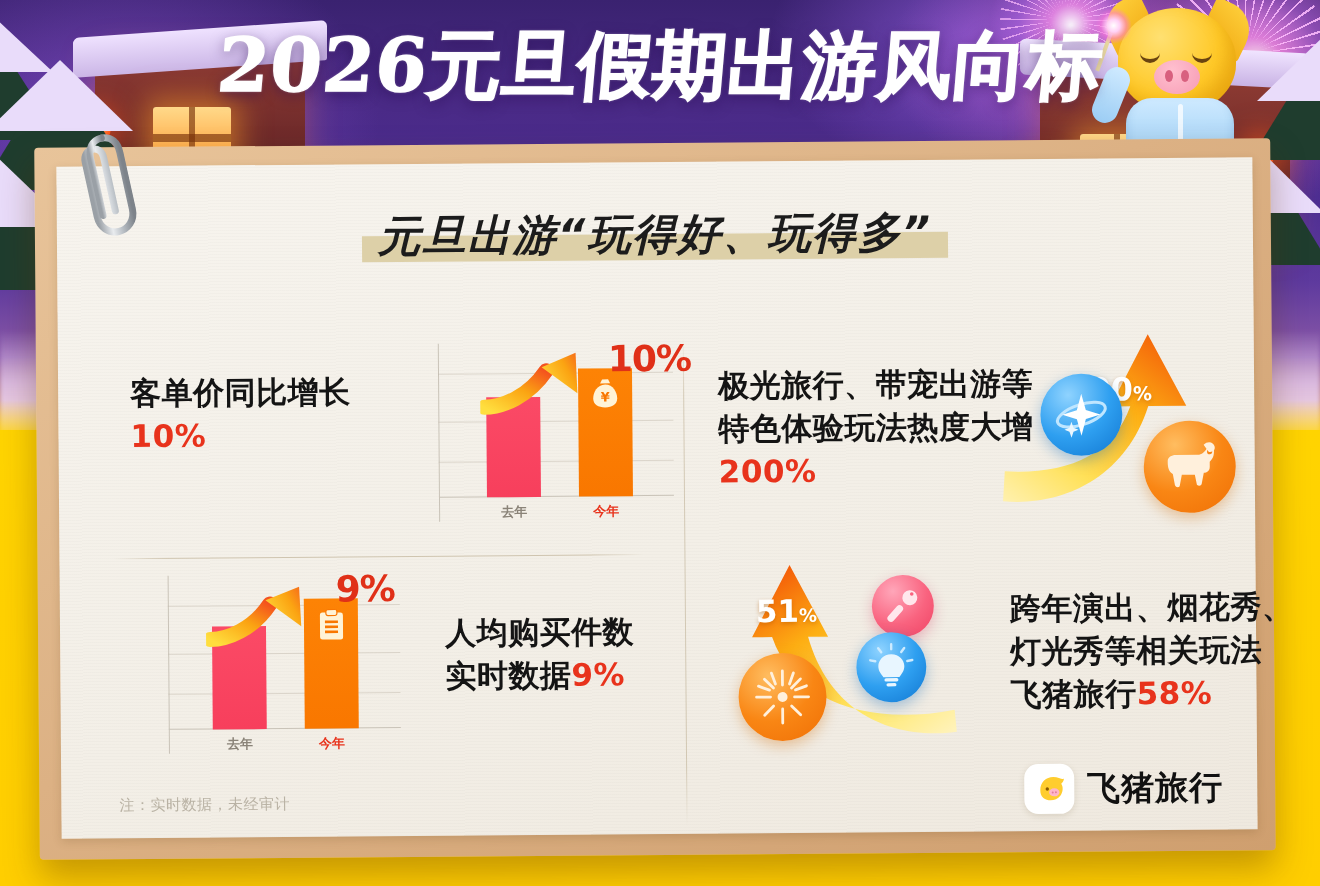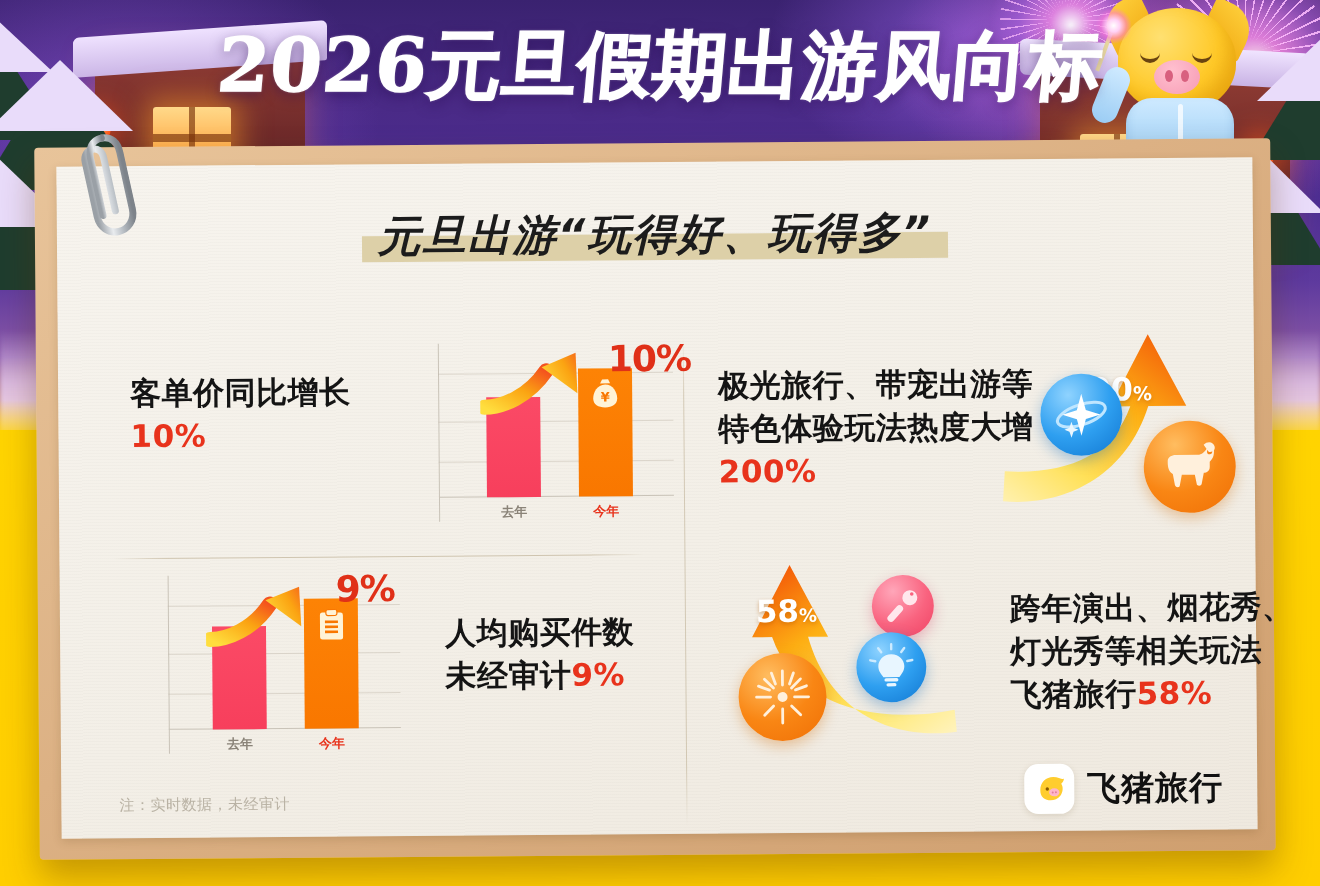--- a/index.html
+++ b/index.html
@@ -469,39 +469,39 @@
           </svg>
 
           <div class="pct-label" style="left:168px;top:-6px;">9%</div>
 
           <div class="bar-label muted" style="left:44px;width:54px;">去年</div>
           <div class="bar-label accent" style="left:136px;width:54px;">今年</div>
         </div>
 
         <div class="stat-text" style="position:absolute;left:345px;top:48px;width:260px;">
           <div>人均购买件数</div>
-          <div><span>未经审计</span><span class="hot">9%</span></div>
+          <div><span>实时数据</span><span class="hot">9%</span></div>
         </div>
       </div>
 
       <div class="quad q4">
 
         <div class="big-arrow" style="left:10px;top:0px;width:250px;height:200px;">
           <svg width="250" height="200" viewBox="0 0 250 200">
             <defs>
               <linearGradient id="bigArrow2" x1="1" y1="1" x2="0.18" y2="0">
                 <stop offset="0%" stop-color="#FFF3BE"></stop>
                   <stop offset="32%" stop-color="#FFE763"></stop>
                 <stop offset="70%" stop-color="#FDAE13"></stop>
                   <stop offset="100%" stop-color="#F45C09"></stop>
               </linearGradient>
             </defs>
             <path d="M236 172 C176 180 110 156 88 76 L108 76 L70 4 L32 76 L52 76 C74 142 150 166 234 150 Z" fill="url(#bigArrow2)"></path>
           </svg>
-          <div class="arrow-pct" style="left:36px;top:32px;font-size:31px;"><span>58</span><span style="font-size:18px;">%</span></div>
+          <div class="arrow-pct" style="left:36px;top:32px;font-size:31px;"><span>51</span><span style="font-size:18px;">%</span></div>
         </div>
 
         <div class="bubble pink" style="left:162px;top:15px;width:62px;height:62px;">
           <svg width="62" height="62" viewBox="0 0 62 62">
             <rect x="31" y="15" width="15" height="15" rx="7.5" fill="#FFE7EC" transform="rotate(42 38 22)"></rect>
             <rect x="20" y="28" width="7" height="20" rx="3.5" fill="#FFE7EC" transform="rotate(42 23 38)"></rect>
             <circle cx="40" cy="19" r="1.8" fill="#F9637F"></circle>
           </svg>
         </div>
         <div class="bubble blue" style="left:146px;top:72px;width:70px;height:70px;">

